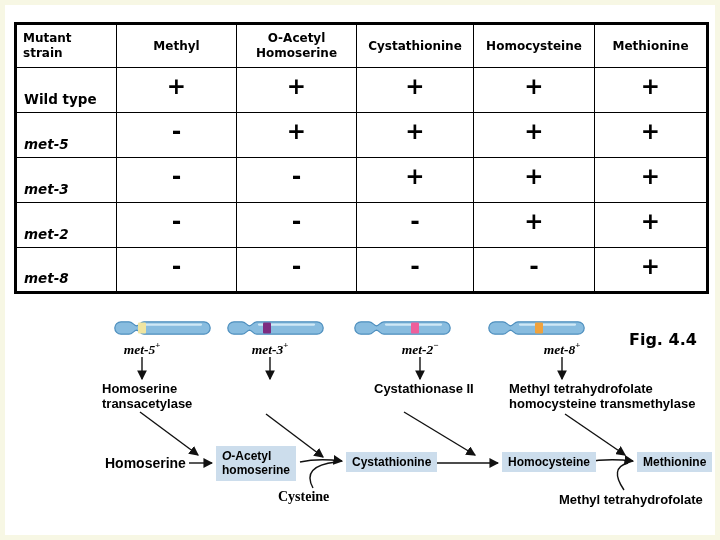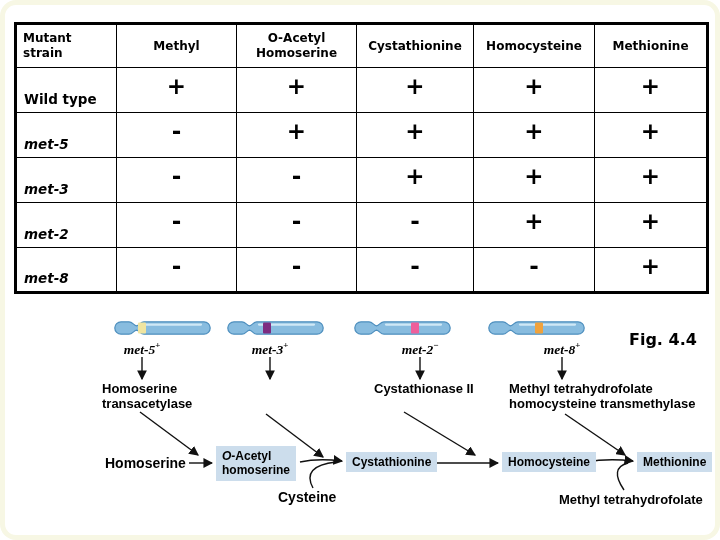--- a/index.html
+++ b/index.html
@@ -1,19 +1,19 @@
 <!DOCTYPE html>
 <html><head>
 <meta charset="utf-8">
 <style>
   html,body{margin:0;padding:0;background:#ffffff;}
   .slide{
     position:relative;width:720px;height:540px;background:#fff;overflow:hidden;
     font-family:"DejaVu Sans",sans-serif;color:#000;
-    box-shadow:inset 0 0 0 5px #f7f7e4;border-radius:16px;
+    box-shadow:inset 0 0 0 5px #f7f7e4;border-radius:0;
   }
   
   table.growth{
     position:absolute;left:14px;top:22px;width:692px;height:270px;
     border-collapse:collapse;table-layout:fixed;background:#fff;
     border:3px solid #000;
   }
   table.growth th,table.growth td{border:1.5px solid #000;}
   table.growth col.c0{width:101px}
   table.growth col.c1{width:120px}
@@ -181,17 +181,17 @@
     <div class="enzyme pre" style="left:497px;top:82px;">Methyl tetrahydrofolate
 homocysteine transmethylase</div>
 
     <div class="rxn-text" style="left:93px;top:155px;">Homoserine</div>
     <div class="rxn-box two pre" style="left:204px;top:146px;">O-Acetyl
 homoserine</div>
     <div class="rxn-box" style="left:334px;top:152px;">Cystathionine</div>
     <div class="rxn-box" style="left:490px;top:152px;">Homocysteine</div>
     <div class="rxn-box" style="left:625px;top:152px;">Methionine</div>
 
-    <div class="cofactor" style="left:266px;top:189px;font-size:14px;">Cysteine</div>
+    <div class="cofactor" style="left:266px;top:189px;font-size:14px;font-family:Liberation Serif, serif;">Cysteine</div>
     <div class="cofactor" style="left:547px;top:192px;font-size:13px;">Methyl tetrahydrofolate</div>
 
   </div>
 </div>
 
 </body></html>

